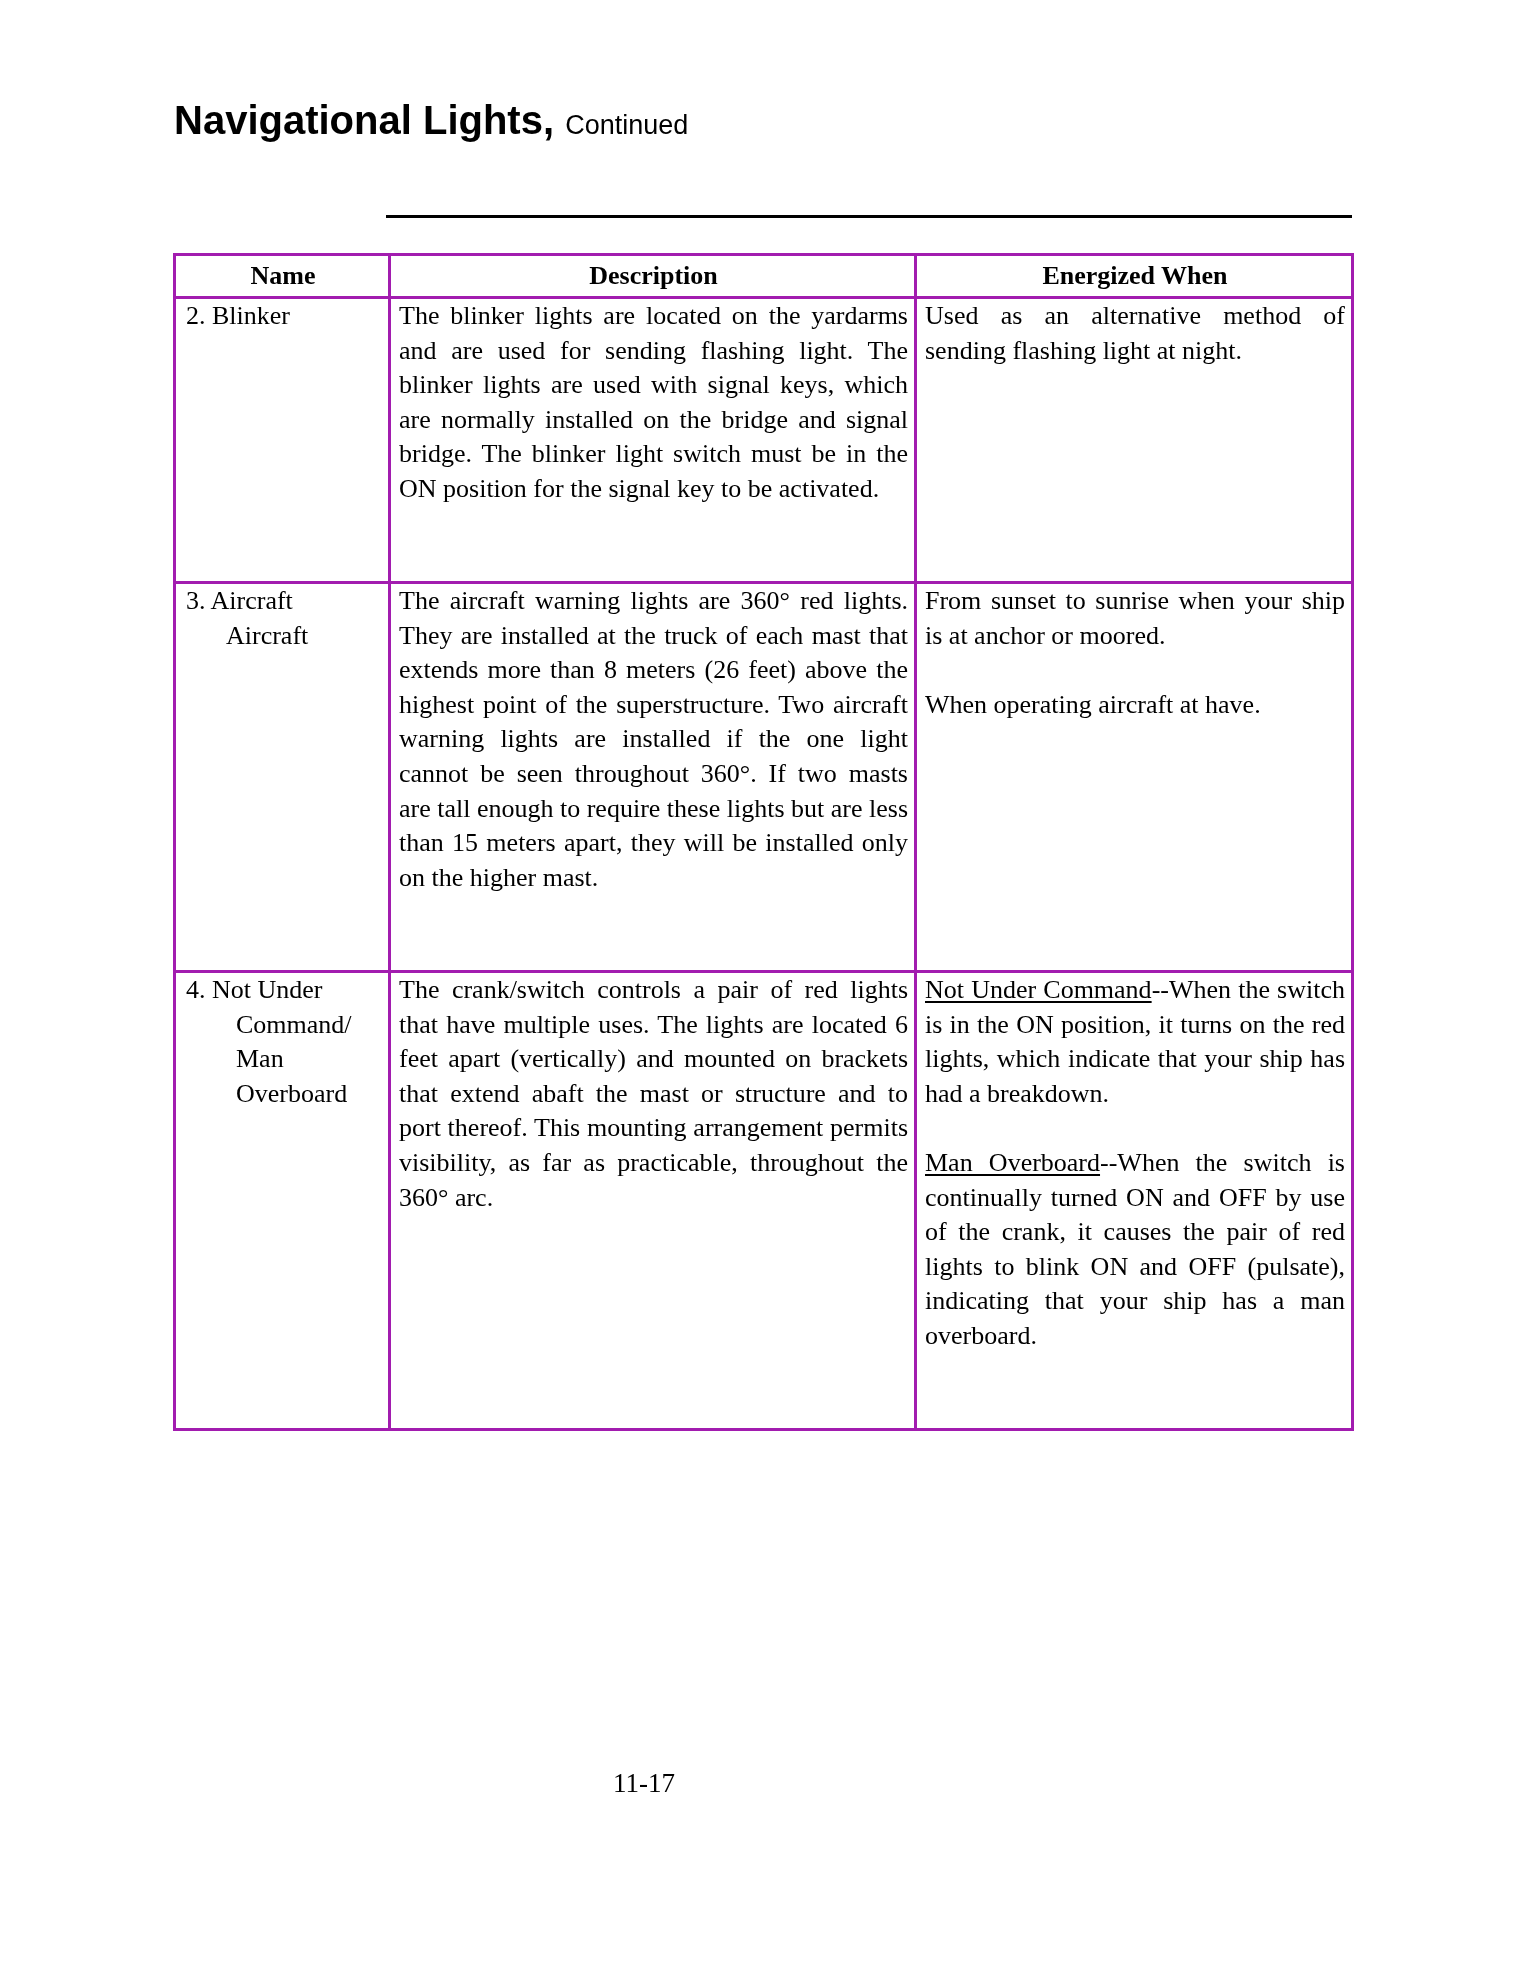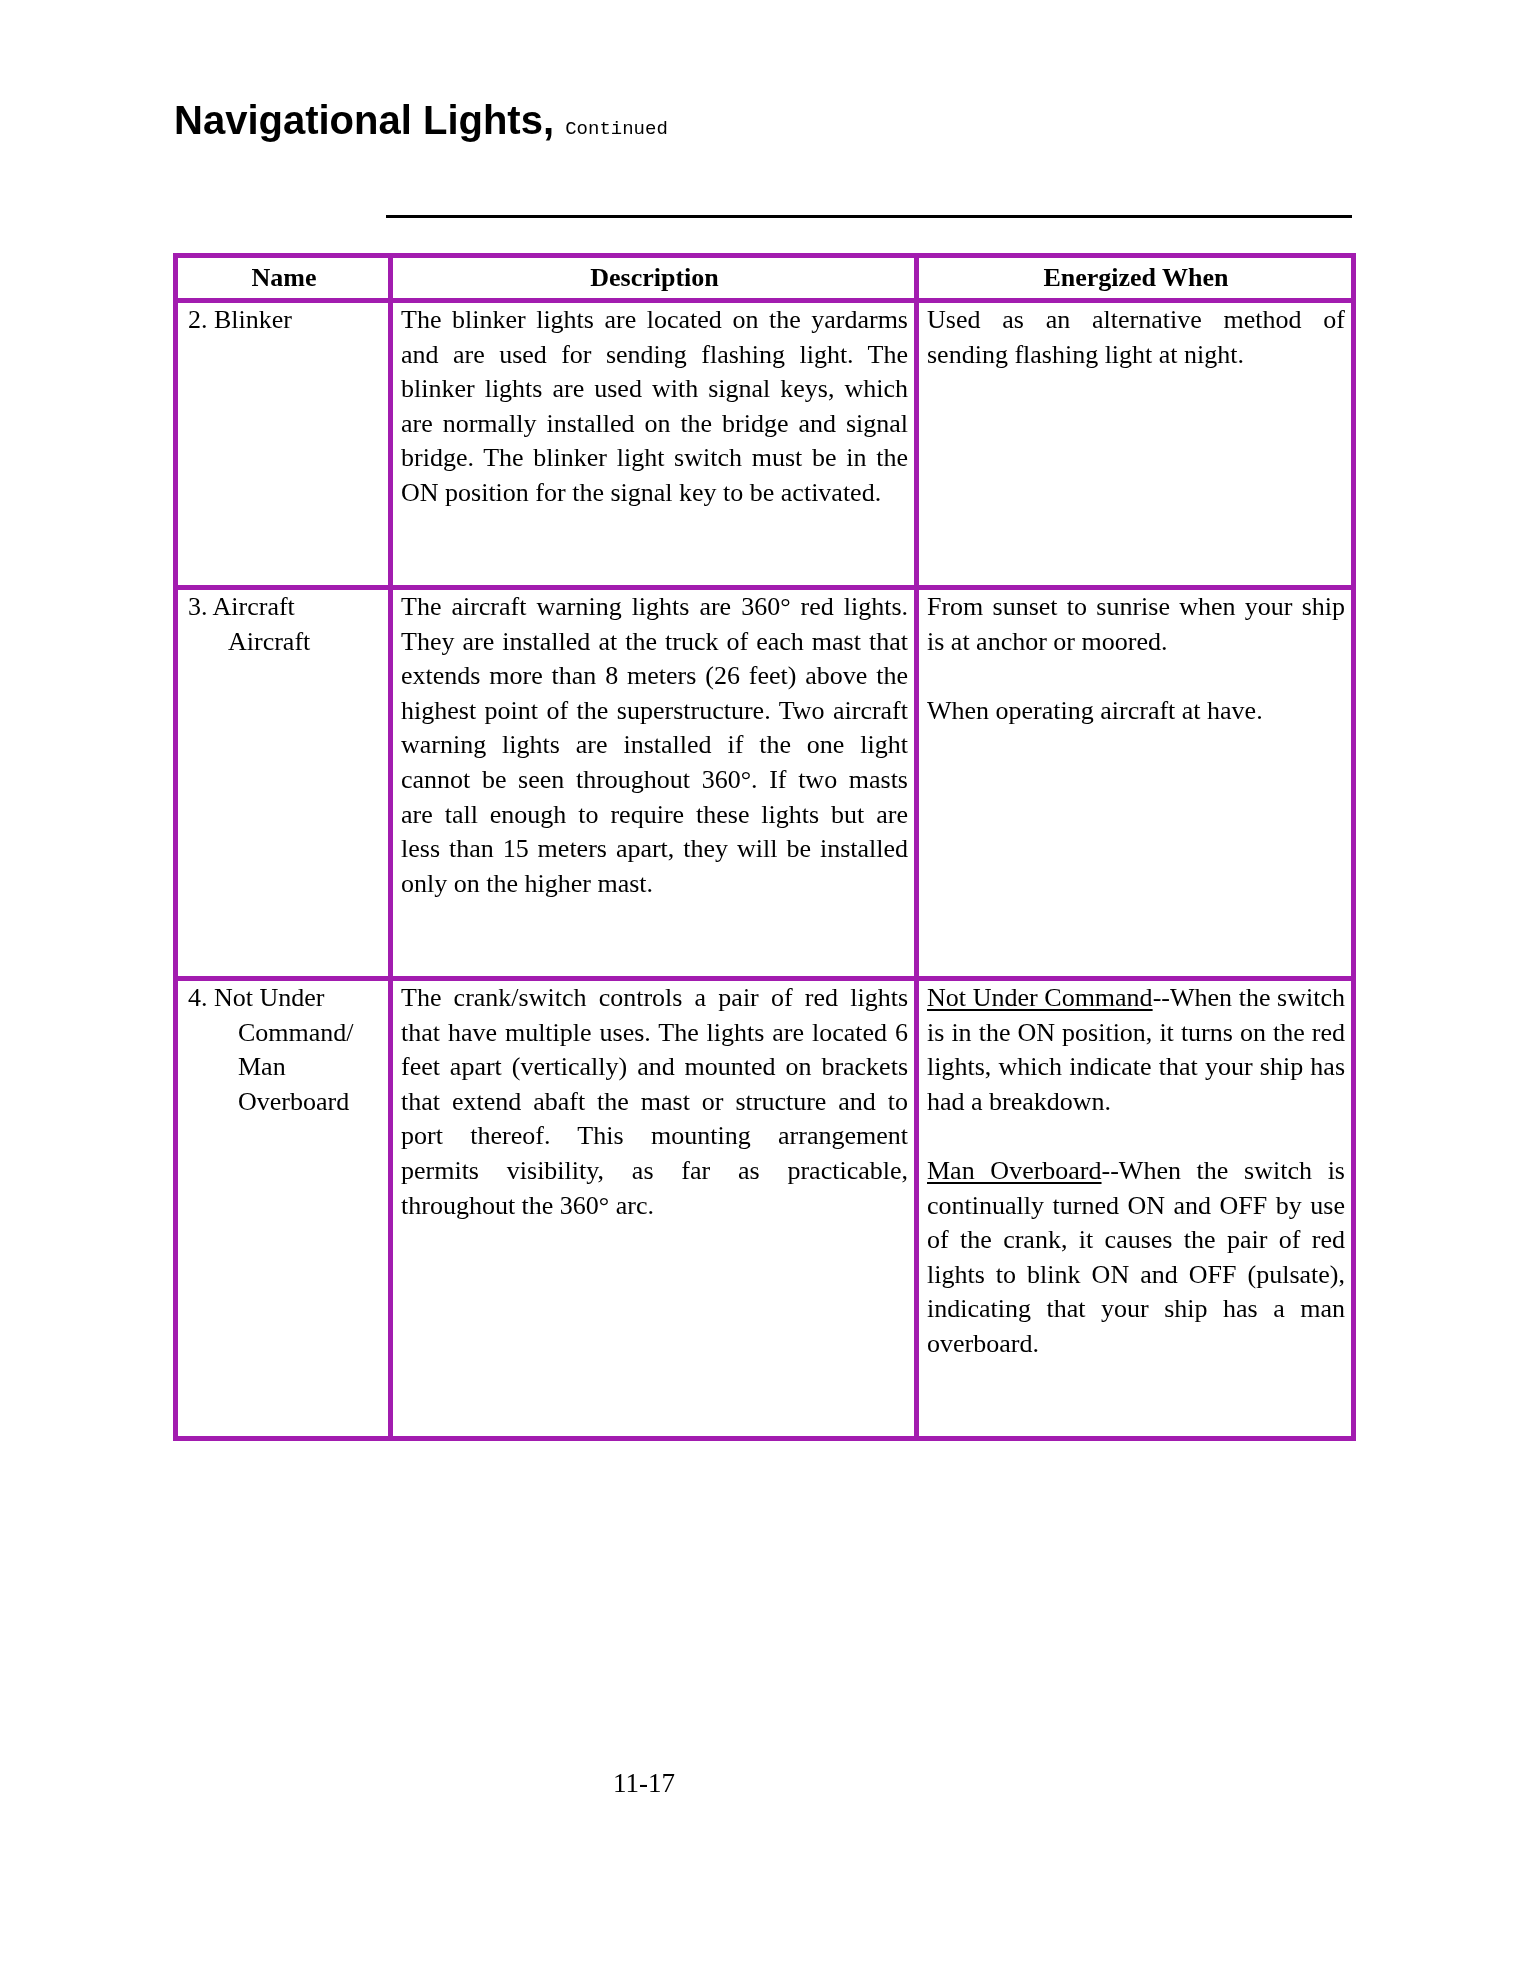--- a/index.html
+++ b/index.html
@@ -3,36 +3,36 @@
 <meta charset="utf-8">
 <style>
   html, body { margin: 0; padding: 0; background: #ffffff; }
   body { width: 1530px; height: 1980px; position: relative; overflow: hidden; color: #000; }
   .title {
     position: absolute; left: 174px; top: 100px;
     font-family: "Liberation Sans", sans-serif; font-weight: bold; font-size: 40px;
     white-space: nowrap; line-height: 1;
   }
   .title .cont {
-    font-family: Liberation Mono, monospace; font-weight: normal; font-size: 19px;
+    font-family: Liberation Sans, sans-serif; font-weight: normal; font-size: 27px;
   }
   .rule {
     position: absolute; left: 386px; top: 215px; width: 966px; height: 3px; background: #000;
   }
   table.nav {
     position: absolute; left: 173px; top: 253px;
     border-collapse: collapse;
     font-family: "Liberation Serif", serif; font-size: 26px; line-height: 34.6px;
     table-layout: fixed;
   }
   table.nav col.c1 { width: 215px; }
   table.nav col.c2 { width: 526px; }
   table.nav col.c3 { width: 437px; }
   table.nav th, table.nav td {
-    border: 5px solid #a21caf; vertical-align: top; padding: 0 6px 0 8px;
+    border: 3px solid #a21caf; vertical-align: top; padding: 0 6px 0 8px;
   }
   table.nav th {
     font-weight: bold; text-align: center; height: 40px; padding-top: 0; vertical-align: middle;
   }
   table.nav td { text-align: justify; }
   .name-cell { text-align: left !important; padding-left: 10px !important; }
   .name-line { display: block; }
   .name-indent { padding-left: 40px; }
   .name-indent2 { padding-left: 50px; }
   .row2 td { height: 282px; margin-top: 48px; }

